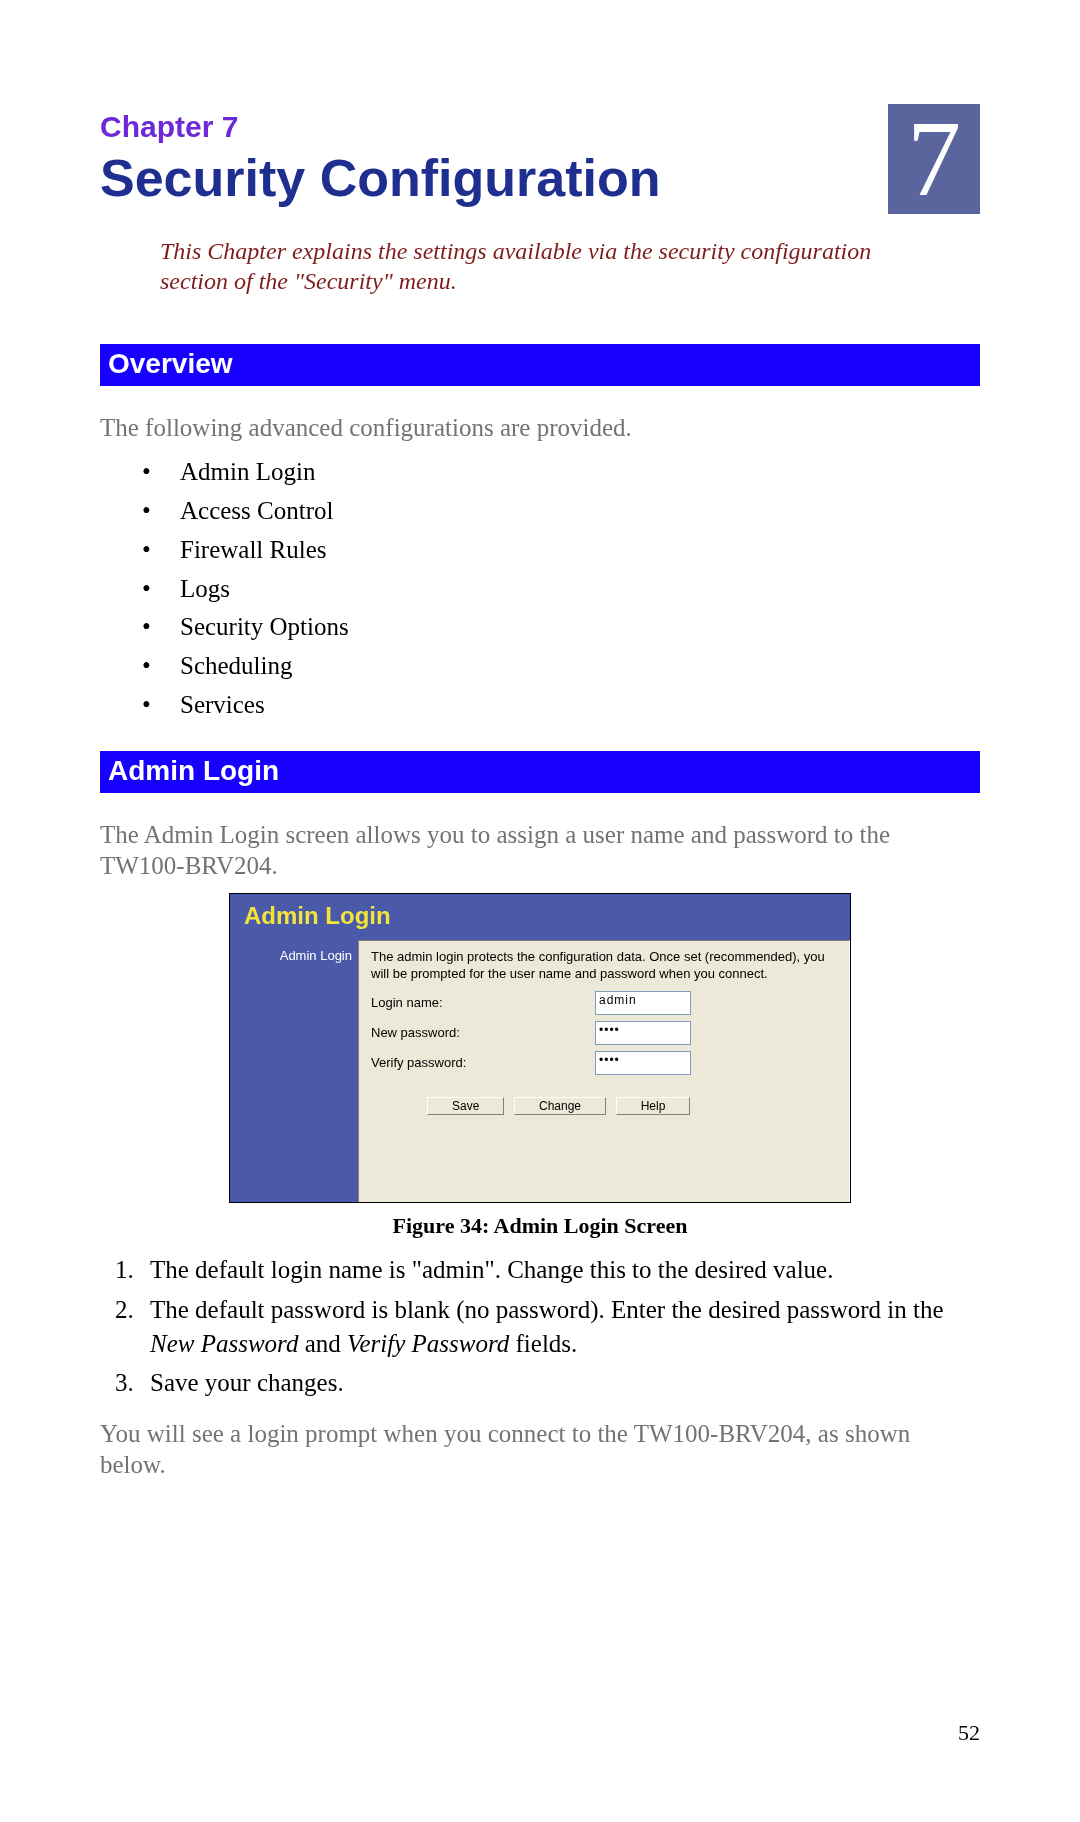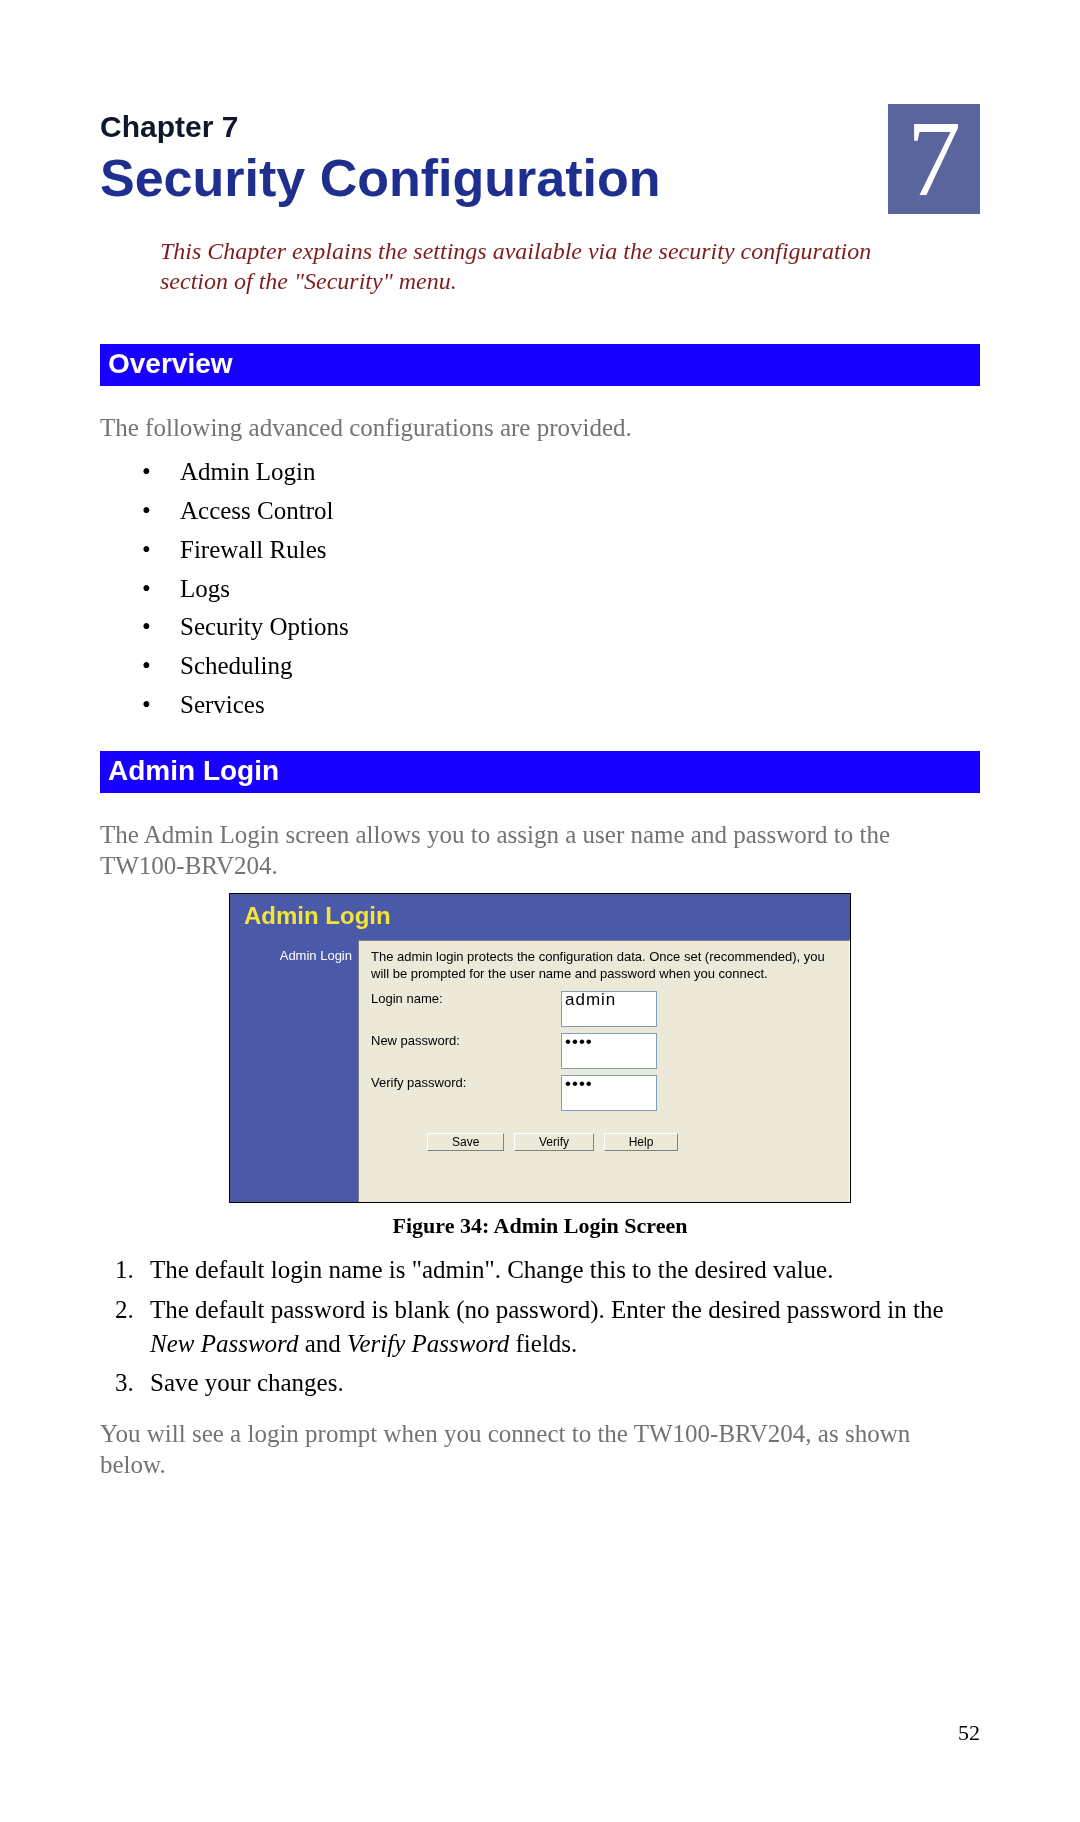--- a/index.html
+++ b/index.html
@@ -13,21 +13,21 @@
   .page {
     width: 1080px;
     padding: 110px 100px 60px 100px;
     position: relative;
     min-height: 1822px;
   }
   .chapter-label {
     font-family: Arial, Helvetica, sans-serif;
     font-weight: bold;
     font-size: 30px;
-    color: #0f172a;
+    color: #6d28d9;
     margin: 0;
   }
   .chapter-title {
     font-family: Arial, Helvetica, sans-serif;
     font-weight: bold;
     font-size: 52px;
     color: #1f2f8f;
     margin: 4px 0 28px 0;
   }
   .chapter-num-box {
@@ -141,31 +141,32 @@
     min-height: 262px;
     color: #000;
     font-size: 13px;
   }
   .panel-desc {
     line-height: 1.3;
     margin-bottom: 8px;
   }
   .form-row {
     display: flex;
-    align-items: flex-start;
+    align-items: center;
     margin: 6px 0;
+    gap: 34px;
   }
   .form-label {
     width: 190px;
   }
   .form-input {
     font-family: Arial, Helvetica, sans-serif;
-    font-size: 17px;
+    font-size: 12px;
     width: 96px;
-    height: 36px;
+    height: 24px;
     border: 1px solid #7f9db9;
     background: #fff;
     padding: 0 3px;
     line-height: 16px;
     letter-spacing: 1px;
   }
   .btn-row {
     margin-top: 22px;
     padding-left: 56px;
   }
@@ -226,21 +227,21 @@
           <span class="form-label">New password:</span>
           <span class="form-input">••••</span>
         </div>
         <div class="form-row">
           <span class="form-label">Verify password:</span>
           <span class="form-input">••••</span>
         </div>
 
         <div class="btn-row">
           <button class="win-btn">Save</button>
-          <button class="win-btn">Verify</button>
+          <button class="win-btn">Change</button>
           <button class="win-btn">Help</button>
         </div>
       </div>
     </div>
   </div>
 
   <p class="figure-caption">Figure 34: Admin Login Screen</p>
 
   <ol class="numbered">
     <li>The default login name is "admin". Change this to the desired value.</li>

